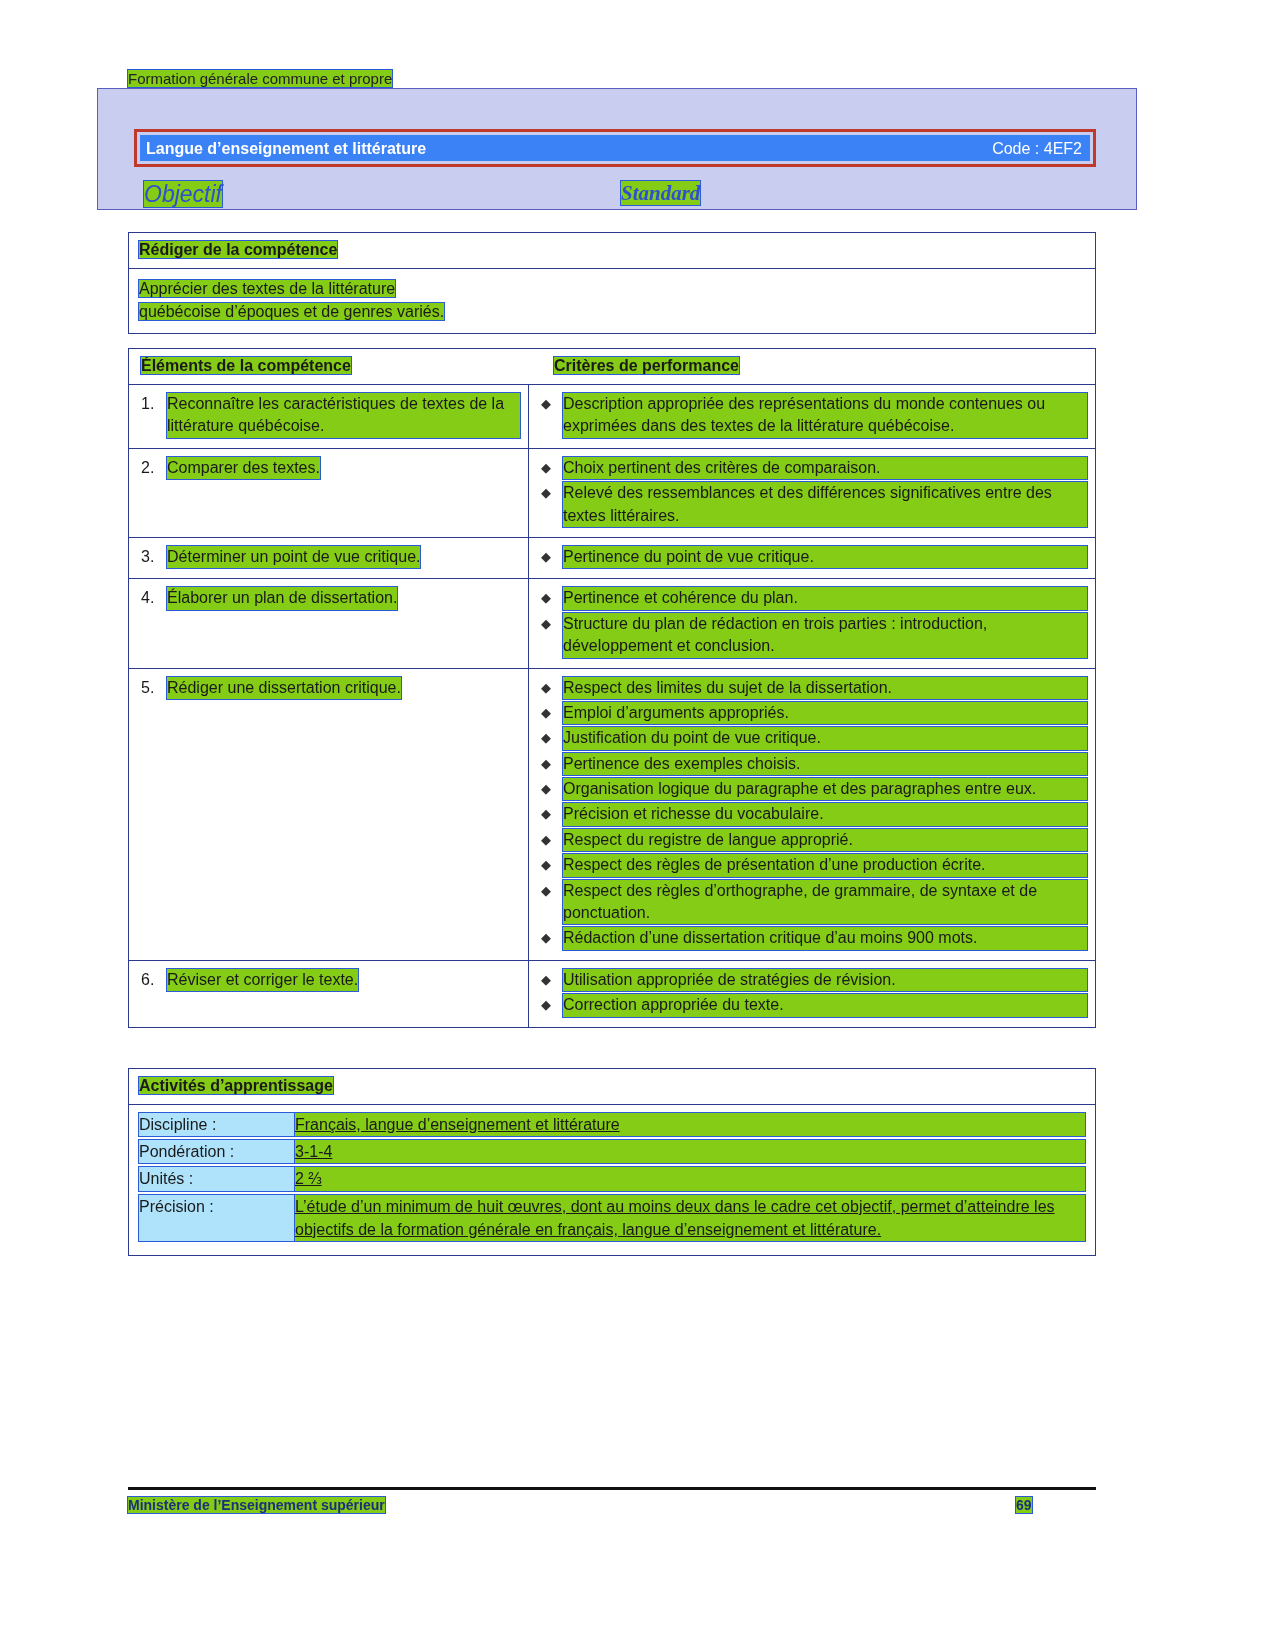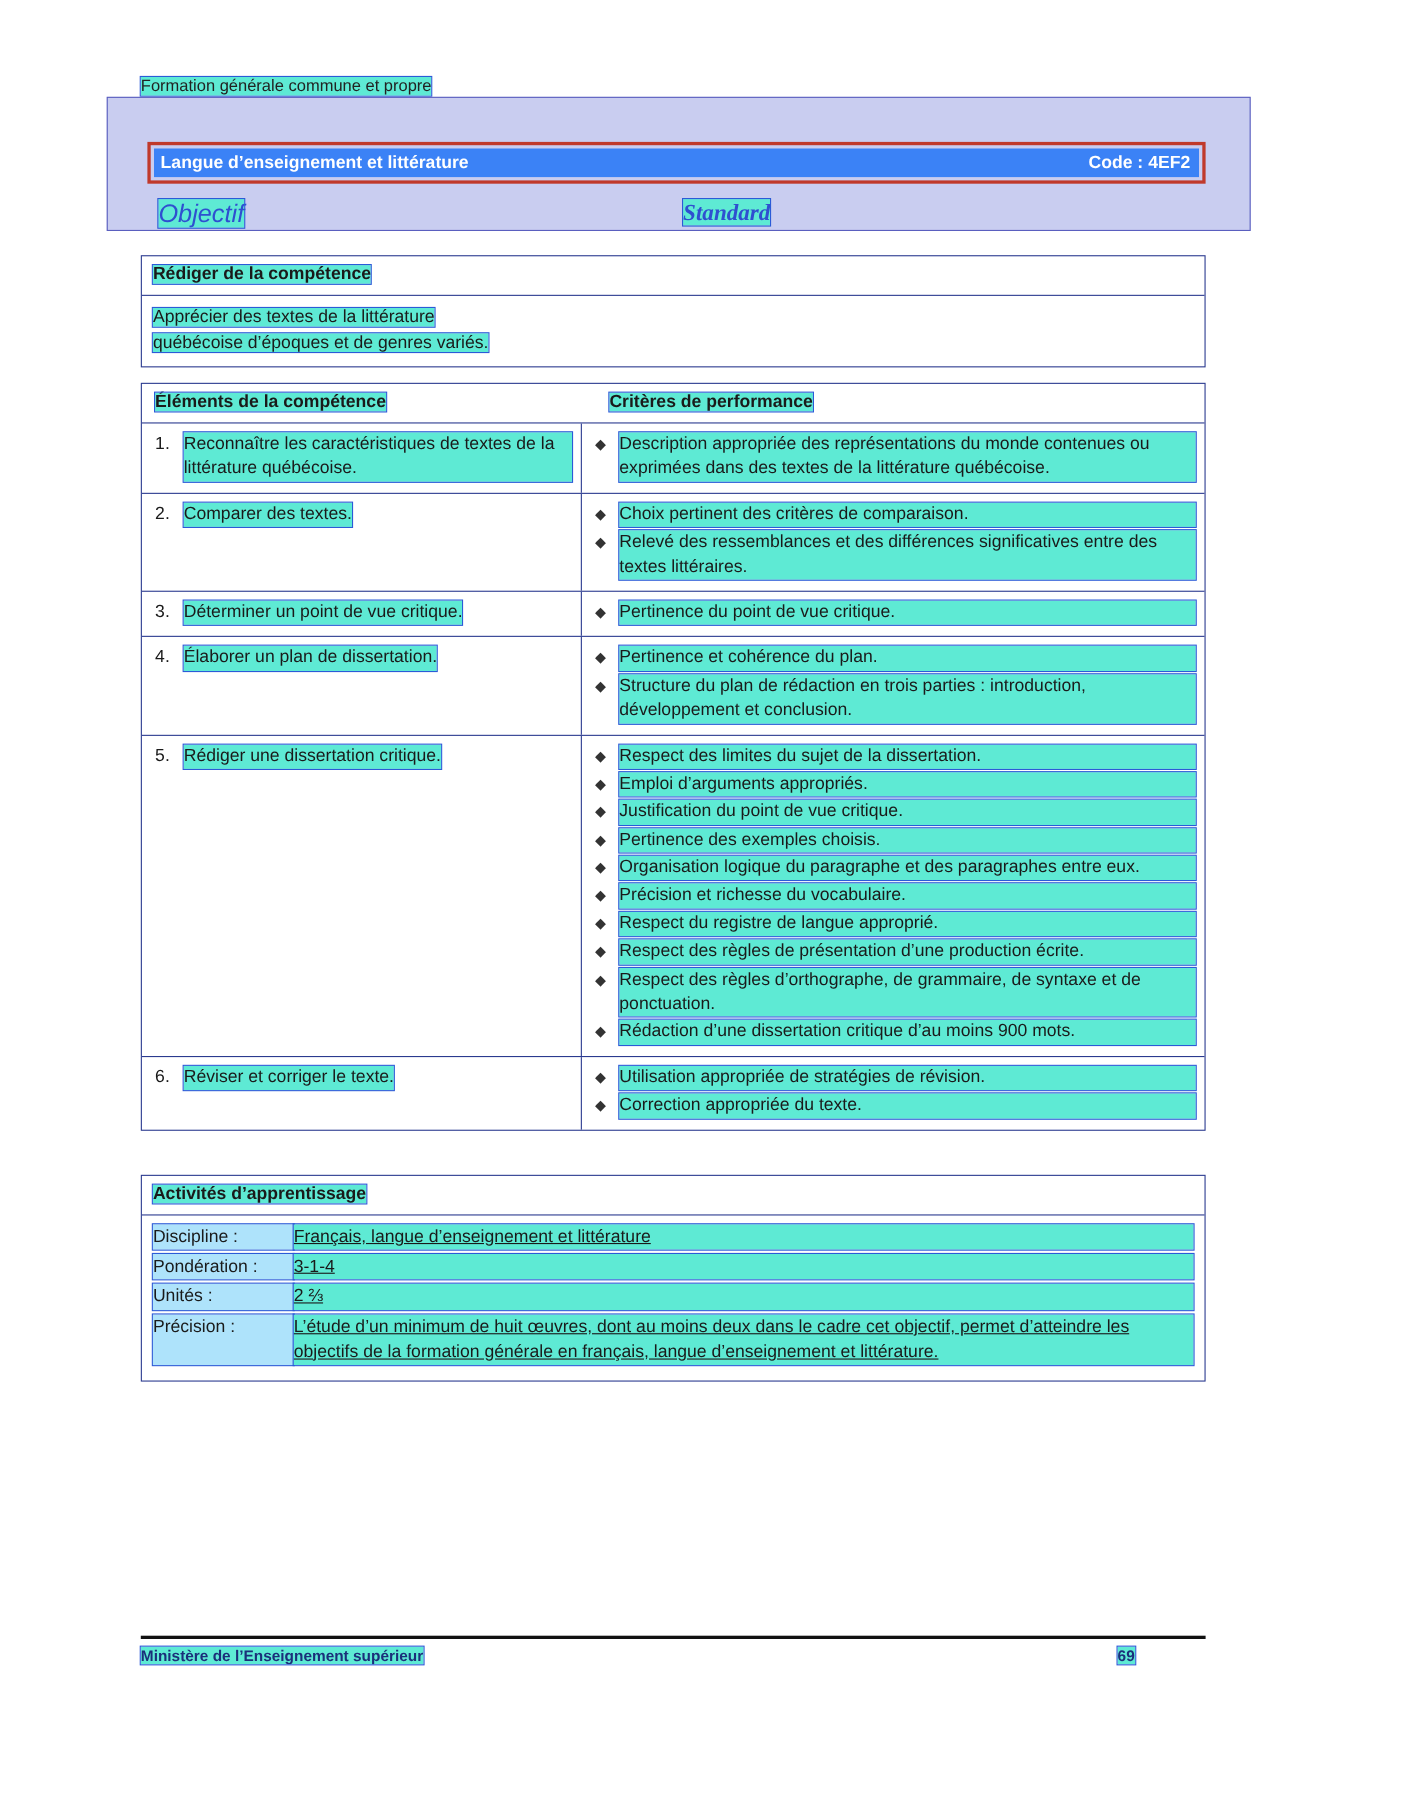--- a/index.html
+++ b/index.html
@@ -16,21 +16,21 @@
   }
   .page {
     position: absolute;
     left: 0; top: 0;
     width: 1275px;
     height: 1651px;
   }
 
   
   .hl {
-    background: #5eead4;
+    background: #84cc16;
     outline: 1px solid #2b5bd7;
     display: inline;
     box-decoration-break: clone;
     -webkit-box-decoration-break: clone;
   }
   .hl-blk {
     background: #aee3fb;
     outline: 1px solid #2b5bd7;
     display: inline-block;
   }
@@ -78,21 +78,21 @@
     top: 5px;
     font-size: 16px;
     font-weight: bold;
     color: #ffffff;
   }
   .code-bar .right {
     position: absolute;
     right: 8px;
     top: 5px;
     font-size: 16px;
-    font-weight: bold;
+    font-weight: normal;
     color: #ffffff;
   }
   .objectif {
     position: absolute;
     left: 46px;
     top: 92px;
     font-size: 23px;
     font-style: italic;
     font-weight: normal;
     color: #2f4fd0;
@@ -182,21 +182,21 @@
   .crit .txt { flex: 1; }
 
   
   #activities-block { left: 128px; top: 1068px; width: 968px; }
   .act-row {
     display: flex;
     font-size: 16px;
     line-height: 1.45;
     margin-bottom: 4px;
   }
-  .act-row .lbl { width: 128px; flex: none; }
+  .act-row .lbl { width: 156px; flex: none; }
   .act-row .val { flex: 1; text-decoration: underline; }
 
   
   .footer-rule {
     position: absolute;
     left: 128px;
     top: 1487px;
     width: 968px;
     height: 3px;
     background: #111;

